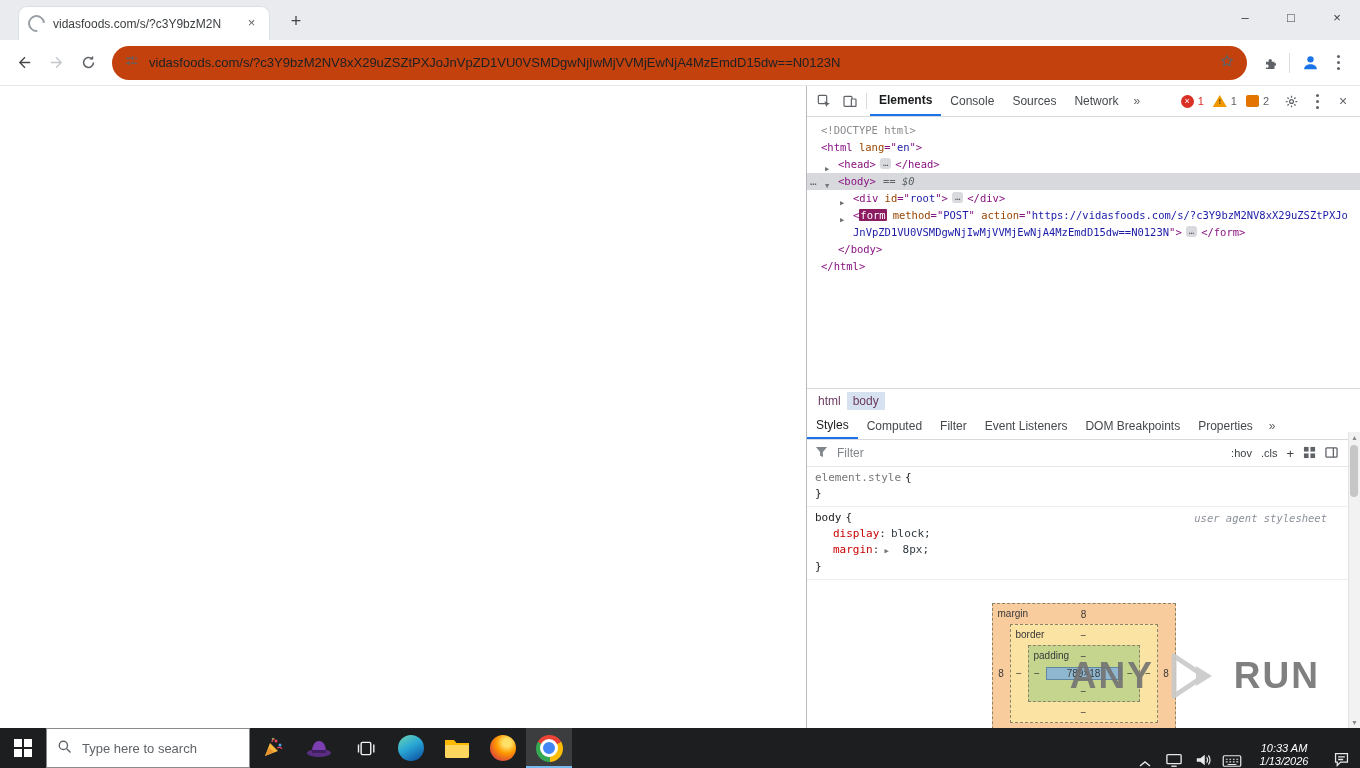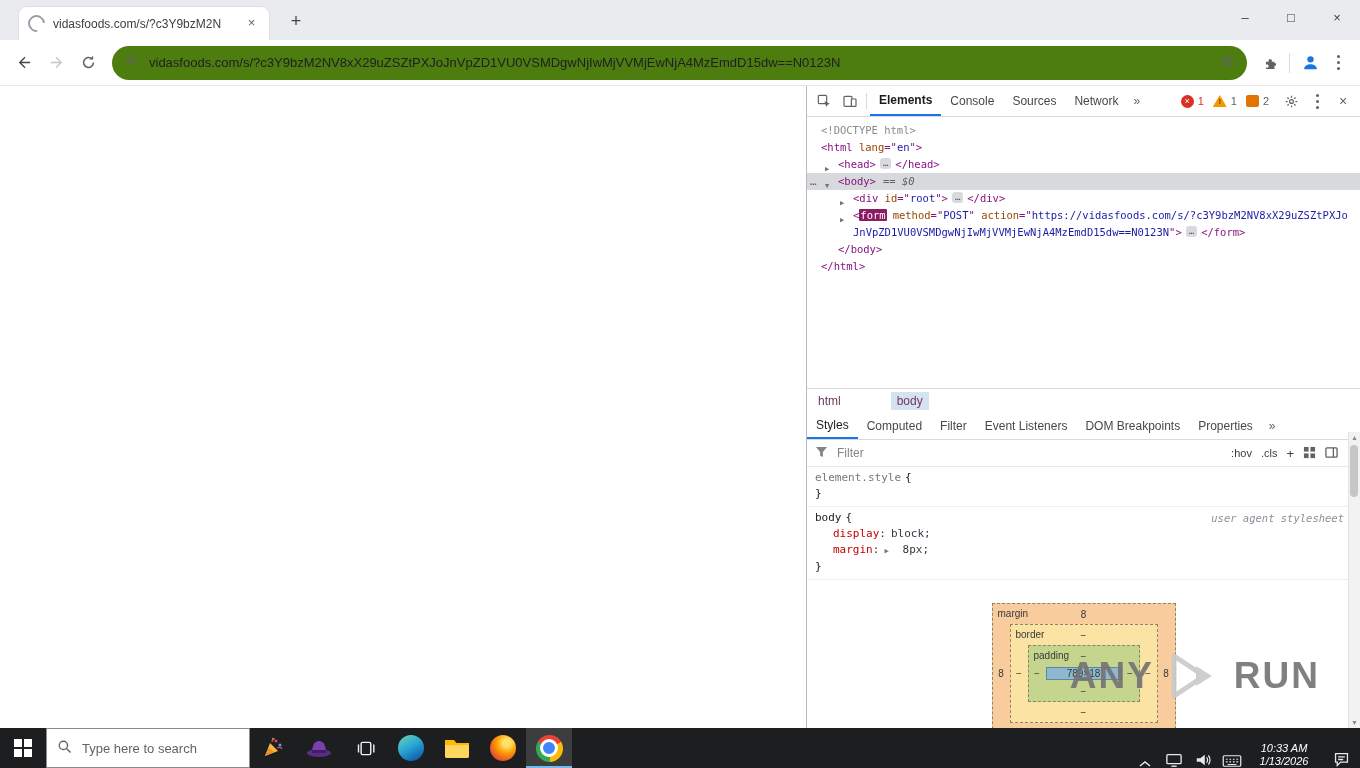--- a/index.html
+++ b/index.html
@@ -15,21 +15,21 @@
   .tab-title{flex:1;font-size:12px;color:#3c4043;white-space:nowrap;overflow:hidden;}
   .tab-close{width:17px;height:17px;border-radius:50%;color:#5f6368;font-size:13px;line-height:16px;text-align:center;flex:none;}
   .newtab{position:absolute;left:284px;top:10px;width:24px;height:24px;color:#44474a;font-size:18px;line-height:22px;text-align:center;border-radius:50%;}
   .win-controls{position:absolute;right:0;top:0;display:flex;height:34px;}
   .win-btn{width:46px;display:flex;align-items:center;justify-content:center;color:#3c4043;font-size:13px;}
 
   
   .toolbar{position:absolute;left:0;top:40px;width:100%;height:46px;background:#fff;display:flex;align-items:center;
            padding:0 8px;box-sizing:border-box;border-bottom:1px solid #e4e6e8;}
   .nav-btn{width:32px;height:32px;display:flex;align-items:center;justify-content:center;border-radius:50%;flex:none;}
-  .omnibox{flex:1;height:34px;margin:0 8px;background:#4d7c0f;border-radius:17px;display:flex;align-items:center;
+  .omnibox{flex:1;height:34px;margin:0 8px;background:#c2410c;border-radius:17px;display:flex;align-items:center;
            padding:0 12px;gap:10px;min-width:0;}
   .url-text{flex:1;font-size:13px;color:#202124;white-space:nowrap;overflow:hidden;}
   .tb-ico{width:28px;height:28px;display:flex;align-items:center;justify-content:center;border-radius:50%;flex:none;}
   .tb-divider{width:1px;height:20px;background:#dadce0;margin:0 6px;flex:none;}
   .kebab{width:3px;height:3px;border-radius:50%;background:#5f6368;box-shadow:0 -6px 0 #5f6368,0 6px 0 #5f6368;}
 
   
   .content{position:absolute;left:0;top:86px;right:0;bottom:40px;display:flex;justify-content:space-between;}
   .page{flex:1;background:#fff;}
   .devtools{width:554px;flex:none;background:#fff;border-left:1px solid #b6b9bd;display:flex;flex-direction:column;
@@ -61,21 +61,21 @@
   .tok-doctype{color:#888a8d;}
   .tok-tag{color:#881280;}
   .tok-attr{color:#994500;}
   .tok-val{color:#1a1aa6;}
   .tok-hint{color:#5f6368;font-style:italic;margin-left:7px;}
   .tok-hl{background:#8b1c62;color:#fff;border-radius:1px;margin-right:6px;padding:0 1px;}
   .chip{display:inline-block;background:#d8dadd;color:#55585b;border-radius:3px;padding:0 3px;margin:0 4px;
         font-size:9px;line-height:11px;vertical-align:2px;}
 
   
-  .crumbs{height:23px;flex:none;border-top:1px solid #d8dadd;display:flex;align-items:center;padding-left:5px;gap:44px;}
+  .crumbs{height:23px;flex:none;border-top:1px solid #d8dadd;display:flex;align-items:center;padding-left:5px;}
   .crumb{padding:2px 6px;color:#6b3a5e;font-size:12px;}
   .crumb.active{background:#d6e2ef;}
 
   
   .panel-tabs{height:27px;flex:none;border-bottom:1px solid #d8dadd;display:flex;align-items:center;background:#fff;}
   .ptab{height:27px;display:flex;align-items:center;padding:0 9px;color:#45494d;box-sizing:border-box;flex:none;}
   .ptab.active{color:#1a1b1d;border-bottom:2px solid #1a73e8;}
   .ptab-more{color:#5f6368;padding:0 5px;margin-left:2px;}
 
   
@@ -86,21 +86,21 @@
 
   
   .styles-pane{height:130px;flex:none;overflow:hidden;font-family:"DejaVu Sans Mono","Liberation Mono",monospace;
                font-size:11px;color:#303942;}
   .rule{padding:3px 14px 4px 8px;border-bottom:1px solid #eceef0;position:relative;line-height:16px;}
   .sel{color:#222;} .sel-gray{color:#777;}
   .brace{color:#222;margin-left:4px;}
   .decl{padding-left:18px;line-height:16px;white-space:nowrap;}
   .prop{color:#c80000;} .punct{color:#303942;} .pval{color:#303942;margin-left:5px;}
   .mini-arrow{font-size:7px;color:#727578;margin:0 2px 0 5px;}
-  .ua{position:absolute;right:16px;top:3px;color:#8a8f98;font-style:italic;font-size:10.5px;}
+  .ua{position:absolute;right:33px;top:3px;color:#8a8f98;font-style:italic;font-size:10.5px;}
 
   
   .box-area{flex:1;overflow:hidden;background:#fff;position:relative;}
   .bm{font-size:10px;color:#38383a;}
   .bm-box{border:1px dashed #8c8468;}
   .bm-margin{width:182px;margin:6px auto 0;background:#f9cc9d;}
   .bm-border{flex:1;background:#fbe3a3;}
   .bm-padding{flex:1;background:#c6d58e;}
   .bm-row{height:20px;display:flex;align-items:center;justify-content:center;position:relative;}
   .bm-label{position:absolute;left:5px;top:4px;}

